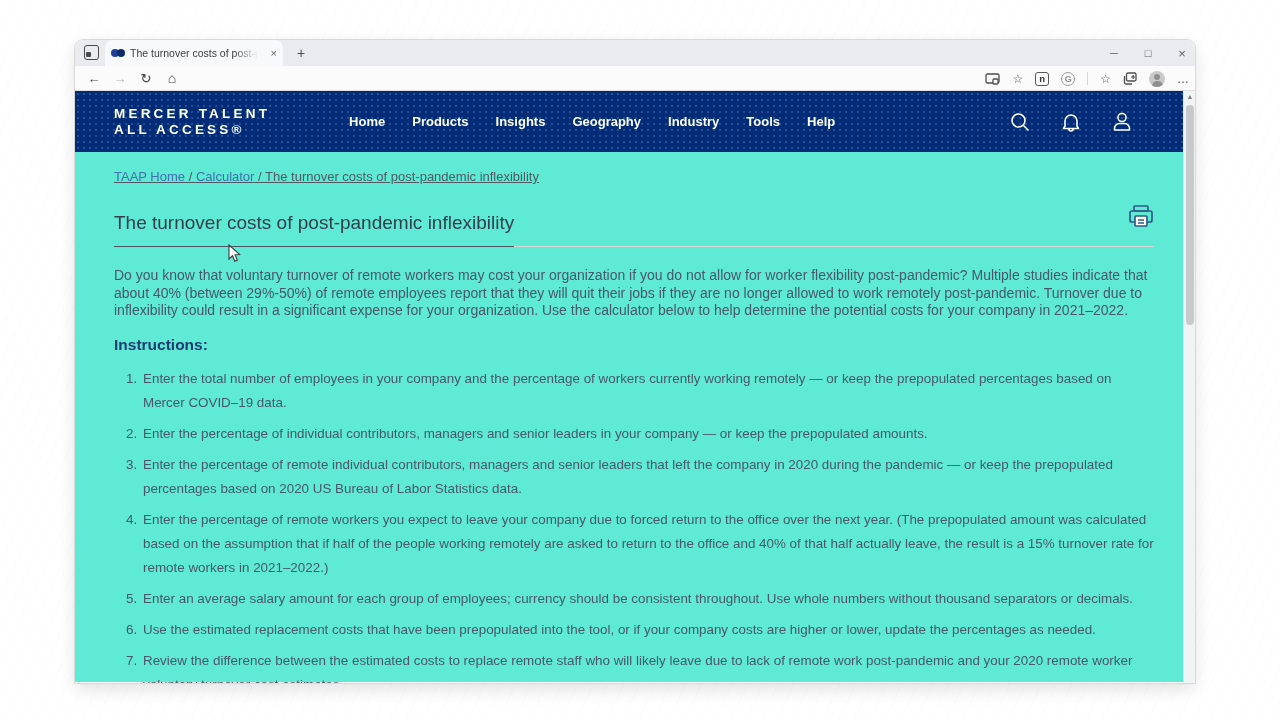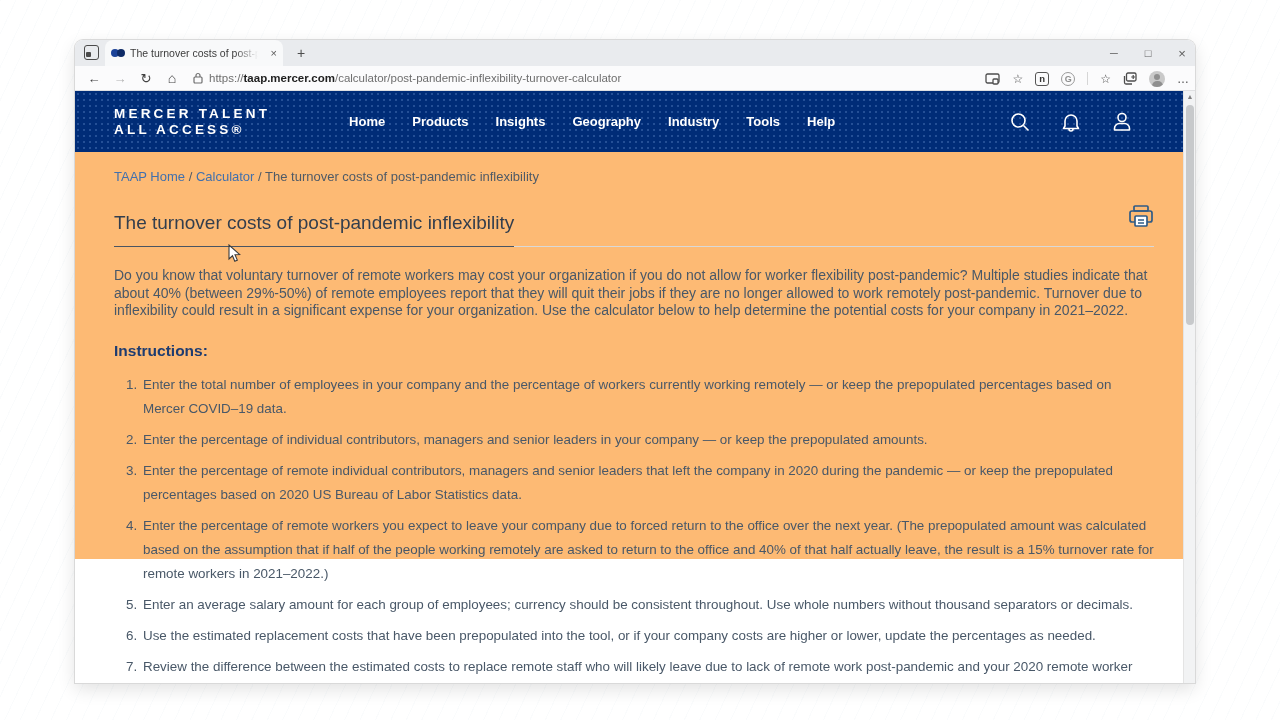--- a/index.html
+++ b/index.html
@@ -52,21 +52,21 @@
   .ext-g { width:14px; height:14px; border:1.5px solid #9a9a9a; border-radius:50%;
     font-size:9px; font-weight:700; text-align:center; line-height:12px; color:#8d8d8d; }
   .vdiv { width:1px; height:13px; background:#d6d6d6; }
   .avatar { width:16px; height:16px; border-radius:50%; background:#c9c9c9; position:relative; overflow:hidden; }
   .avatar::before { content:""; position:absolute; left:5px; top:3px; width:6px; height:6px;
     border-radius:50%; background:#8f8f8f; }
   .avatar::after { content:""; position:absolute; left:2.5px; top:10px; width:11px; height:7px;
     border-radius:5px 5px 0 0; background:#8f8f8f; }
 
   
-  .page-area { position:relative; height:468px; margin-right:12px; background:#fdba74; }
+  .page-area { position:relative; height:591px; margin-right:12px; background:#5eead4; }
 
   
   .scrollbar { position:absolute; right:0; top:51px; bottom:0; width:12px;
     background:#f2f3f4; border-left:1px solid #e4e4e4; }
   .scroll-up { position:absolute; top:2px; left:0; width:12px; text-align:center;
     font-size:7px; color:#7f7f7f; }
   .scroll-thumb { position:absolute; top:14px; left:2px; width:8px; height:220px;
     background:#c7c9cb; border-radius:4px; }
 
   
@@ -75,28 +75,28 @@
     background-size:6px 6px; display:flex; align-items:center; }
   .logo { margin-left:39px; color:#fff; font-weight:700; font-size:13.5px;
     letter-spacing:3.2px; line-height:16px; white-space:nowrap; }
   .main-nav { display:flex; gap:27px; margin-left:79px;justify-content:space-between; }
   .main-nav span { color:#fff; font-size:13px; font-weight:600; }
   .hdr-icons { margin-left:auto; margin-right:50px; display:flex; gap:30px; align-items:center; }
   .hdr-icons svg { display:block; }
 
   
   .article { padding:0 29px 0 39px; color:#495868; }
-  .breadcrumb { padding-top:17px; font-size:13px; color:#4f5a66; }
+  .breadcrumb { padding-top:17px; font-size:13px; color:#4f5a66;text-decoration:underline; }
   .breadcrumb a { color:#4170ad; text-decoration:none; }
   .title-row { margin-top:28px; border-bottom:1px solid #d9d9d9; position:relative; }
   .page-title { display:inline-block; font-size:19px; font-weight:400; color:#333e4d;
     padding-bottom:12px; border-bottom:1px solid #4a5562; margin-bottom:-1px; }
   .print-btn { position:absolute; right:0; top:-8px; }
   .intro { margin-top:20px; font-size:14px; line-height:17.6px; }
-  .instr-h { margin-top:22px; font-size:15.5px; font-weight:700; color:#1e3c70; }
+  .instr-h { margin-top:16px; font-size:15.5px; font-weight:700; color:#1e3c70; }
   ol.instructions { margin-top:13px; padding-left:27px; font-size:13.4px; line-height:24px; }
   ol.instructions li { margin-bottom:7px; padding-left:2px; }
   ol.instructions li::marker { color:#495868; }
 
   
   .calc-panel { margin-top:21px; background:#d8edf6; padding:12px 0 40px 11px; }
   .calc-row { display:flex; align-items:center; }
   .calc-label { font-size:12.4px; font-weight:400; color:#15234a; }
   .calc-input { margin-left:6px; width:136px; height:18px; border:1px solid #c7d3da;
     background:#fff; font-size:16px; text-align:right; color:#3c3c3c;
@@ -126,27 +126,20 @@
       <span>□</span>
       <span style="font-size:13px;">×</span>
     </div>
   </div>
 
   <div class="toolbar">
     <span class="nav-btn" style="margin-left:6px;">←</span>
     <span class="nav-btn disabled">→</span>
     <span class="nav-btn">↻</span>
     <span class="nav-btn" style="font-size:14px;">⌂</span>
-    <div class="urlbox">
-      <svg width="10" height="12" viewBox="0 0 10 12">
-        <rect x="1" y="5" width="8" height="6" rx="1" fill="none" stroke="#6e6e6e" stroke-width="1.2"></rect>
-        <path d="M3 5 V3.5 a2 2 0 0 1 4 0 V5" fill="none" stroke="#6e6e6e" stroke-width="1.2"></path>
-      </svg>
-      <span><span>https://</span><b>taap.mercer.com</b><span>/calculator/post-pandemic-inflexibility-turnover-calculator</span></span>
-    </div>
     <div class="addr-right">
       <svg width="15" height="12" viewBox="0 0 15 12">
         <rect x="1" y="1" width="13" height="9" rx="1.5" fill="none" stroke="#4d4d4d" stroke-width="1.3"></rect>
         <rect x="8" y="6" width="5" height="5" rx="1" fill="#fbfbfc" stroke="#4d4d4d" stroke-width="1.3"></rect>
       </svg>
       <span class="glyph">☆</span>
       <span class="ext-n">n</span>
       <span class="ext-g">G</span>
       <span class="vdiv"></span>
       <span class="glyph">☆</span>

